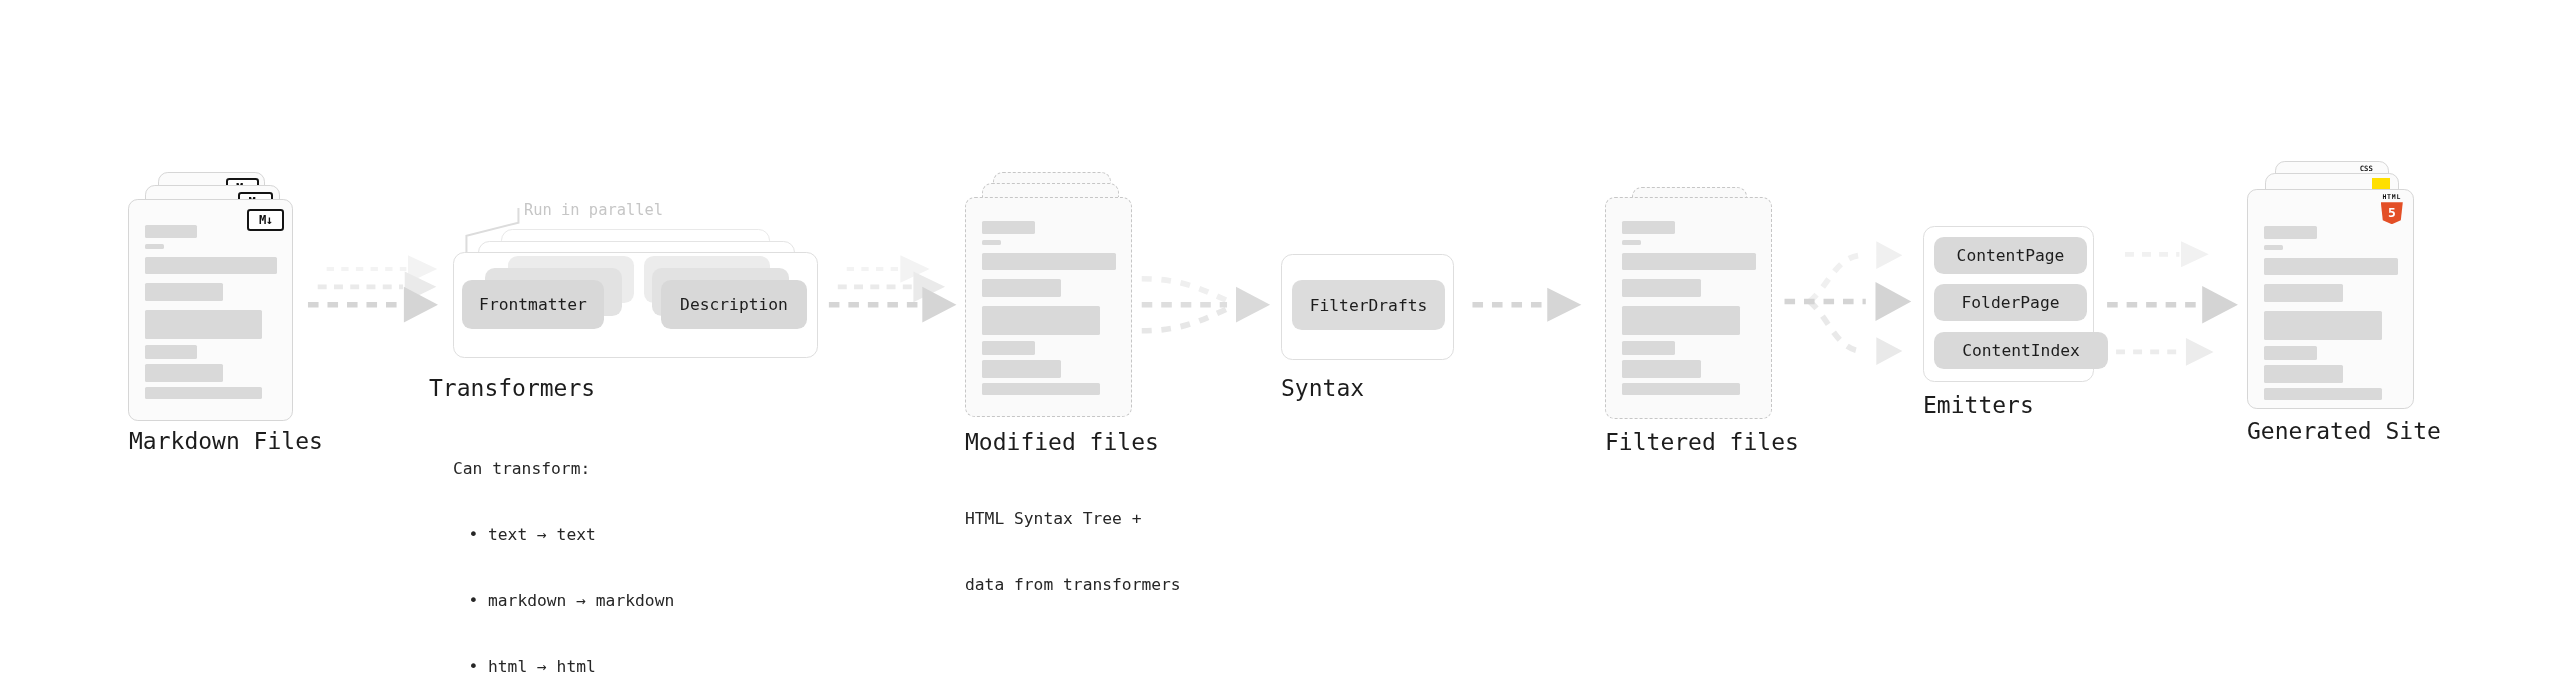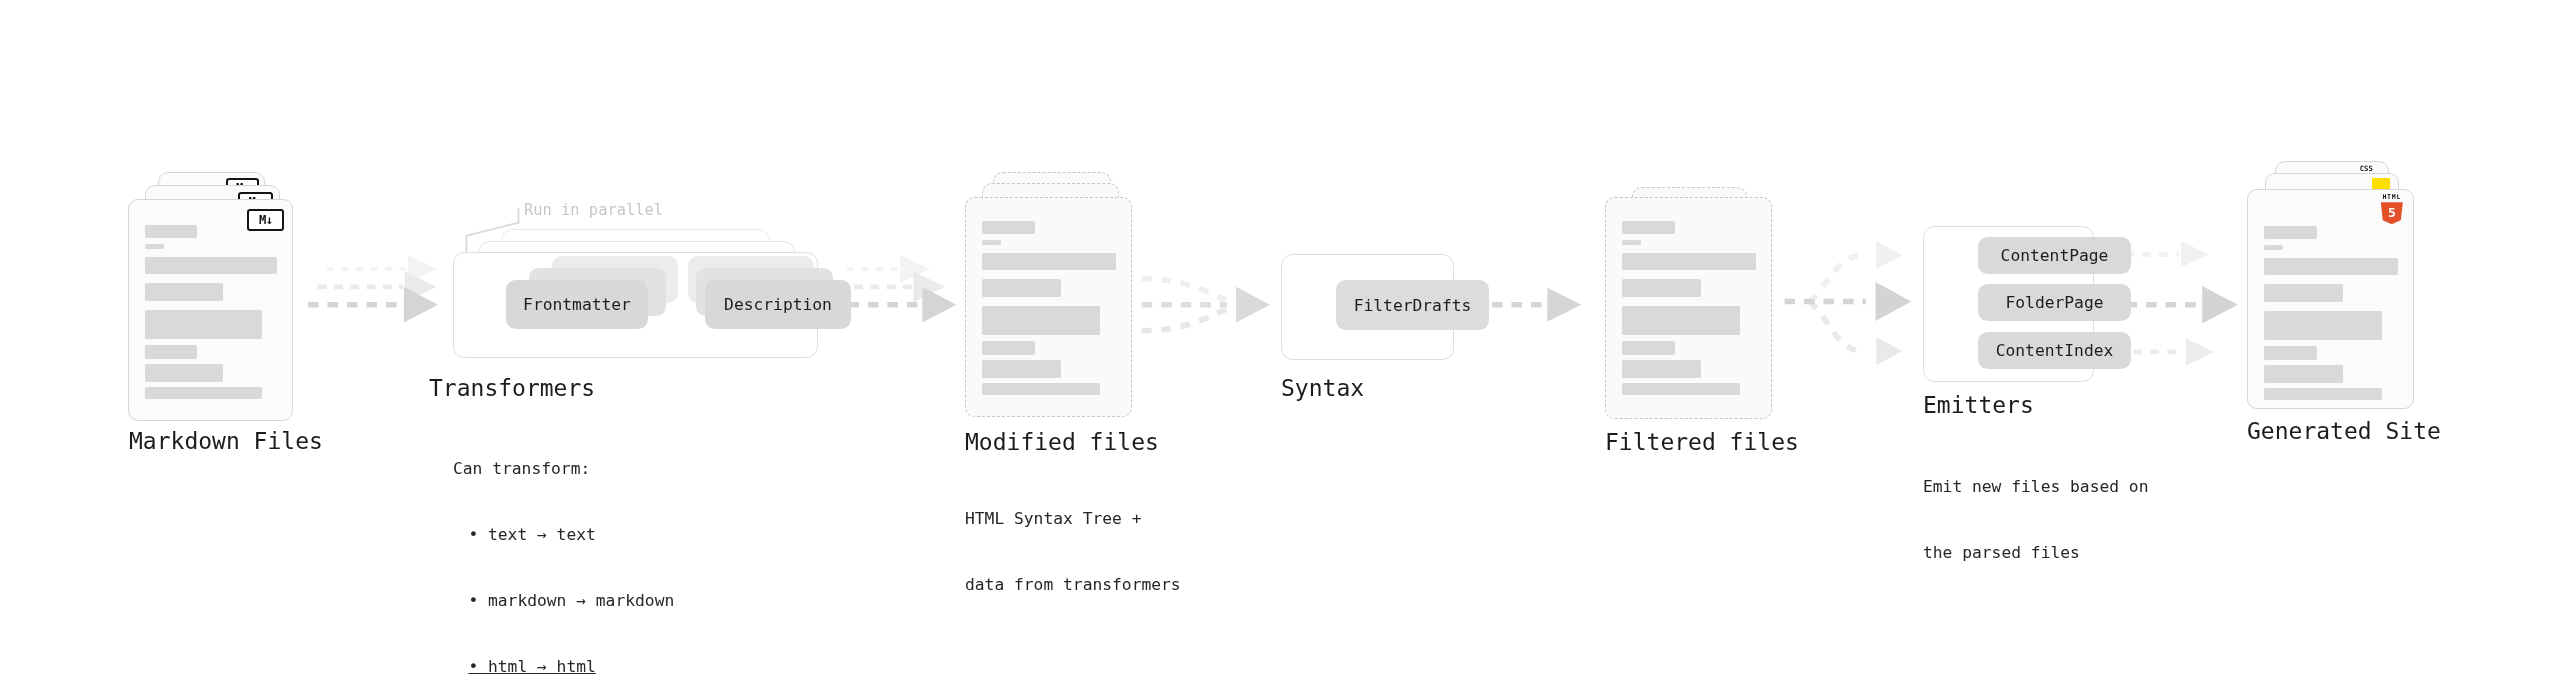--- a/index.html
+++ b/index.html
@@ -34,21 +34,21 @@
     display:flex; align-items:center; justify-content:center;
     color:#ffffff; font-size:13px; font-weight:bold; padding-bottom:1.6px; box-sizing:border-box;
   }
   
   .obox { position:absolute; background:#ffffff; border:1.6px solid #dedede; border-radius:11.4px; box-sizing:border-box; }
   .obox.l2 { border-color:#e9e9e9; }
   .obox.l1 { border-color:#e4e4e4; }
   .pill {
     position:absolute; background:#d8d8d8; border-radius:9.8px;
     display:flex; align-items:center; justify-content:center;
-    font-size:16.3px; color:#1d1d1d; white-space:pre;margin-left:44px;
+    font-size:16.3px; color:#1d1d1d; white-space:pre;
   }
   .pill.g1 { background:#e2e2e2; }
   .pill.g2 { background:#ececec; }
   
   .cap-title { position:absolute; font-size:23px; line-height:28px; color:#1c1c1c; white-space:pre; }
   .cap-sub   { position:absolute; font-size:16.3px; line-height:22px; color:#262626; white-space:pre; }
   .note { position:absolute; font-size:15.4px; color:#c6c6c6; white-space:pre; }
   
   svg.arrows { position:absolute; left:0; top:0; }
   .dash { fill:none; stroke-linecap:butt; }
@@ -153,21 +153,21 @@
     <div class="pill g2" style="left:644px; top:256px; width:126px; height:47px;"></div>
     <div class="pill g1" style="left:652px; top:268px; width:137px; height:48px;"></div>
     <div class="pill" style="left:661px; top:280px; width:146px; height:49px;">Description</div>
     <div class="note" style="left:524px; top:201px;">Run in parallel</div>
   </div>
   <div class="cap-title" style="left:429px; top:374px;">Transformers</div>
   <div class="cap-sub" style="left:453px; top:414px;">
     <div>Can transform:</div>
     <div style="padding-left:15.4px;">• text → text</div>
     <div style="padding-left:15.4px;">• markdown → markdown</div>
-    <div style="padding-left:15.4px;text-decoration:underline;">• html → html</div>
+    <div style="padding-left:15.4px;">• html → html</div>
   </div>
 
   <div>
     <div class="doc dashed" style="left:993px; top:172px; width:118px; height:195px;"></div>
     <div class="doc dashed" style="left:982px; top:183px; width:137px; height:203px;"></div>
     <div class="doc dashed" style="left:965px; top:197px; width:167px; height:220px;">
       <div class="sk-wrap">
           <div class="sk" style="width: 39%; height: 13px; margin-bottom: 5.7px;"></div>
           <div class="sk" style="width: 14%; height: 5.7px; margin-bottom: 8.1px;"></div>
           <div class="sk" style="width: 100%; height: 17px; margin-bottom: 8.1px;"></div>
@@ -205,27 +205,23 @@
           <div class="sk" style="width: 88%; height: 12.2px; margin-bottom: 0px;"></div>
         </div>
     </div>
   </div>
   <div class="cap-title" style="left:1605px; top:428px;">Filtered files</div>
 
   <div>
     <div class="obox" style="left:1923px; top:226px; width:171px; height:156px;"></div>
     <div class="pill" style="left:1934px; top:237px; width:153px; height:37px; background:#d9d9d9;">ContentPage</div>
     <div class="pill" style="left:1934px; top:284px; width:153px; height:37px; background:#d9d9d9;">FolderPage</div>
-    <div class="pill" style="left:1934px; top:332px; width:153px; height:37px; background:#d9d9d9;">ContentIndex</div>
+    <div class="pill" style="left:1934px; top:332px; width:174px; height:37px; background:#d9d9d9;">ContentIndex</div>
   </div>
   <div class="cap-title" style="left:1923px; top:391px;">Emitters</div>
-  <div class="cap-sub" style="left:1923px; top:432px;">
-    <div>Emit new files based on</div>
-    <div>the parsed files</div>
-  </div>
 
   <div>
     <div class="doc solid" style="left:2275px; top:161px; width:114px; height:195px;">
       <div class="css-badge">
         <div class="t">CSS</div>
         <div class="bar"></div>
       </div>
     </div>
     <div class="doc solid" style="left:2265px; top:173px; width:134px; height:203px;">
       <div class="js-badge"></div>

